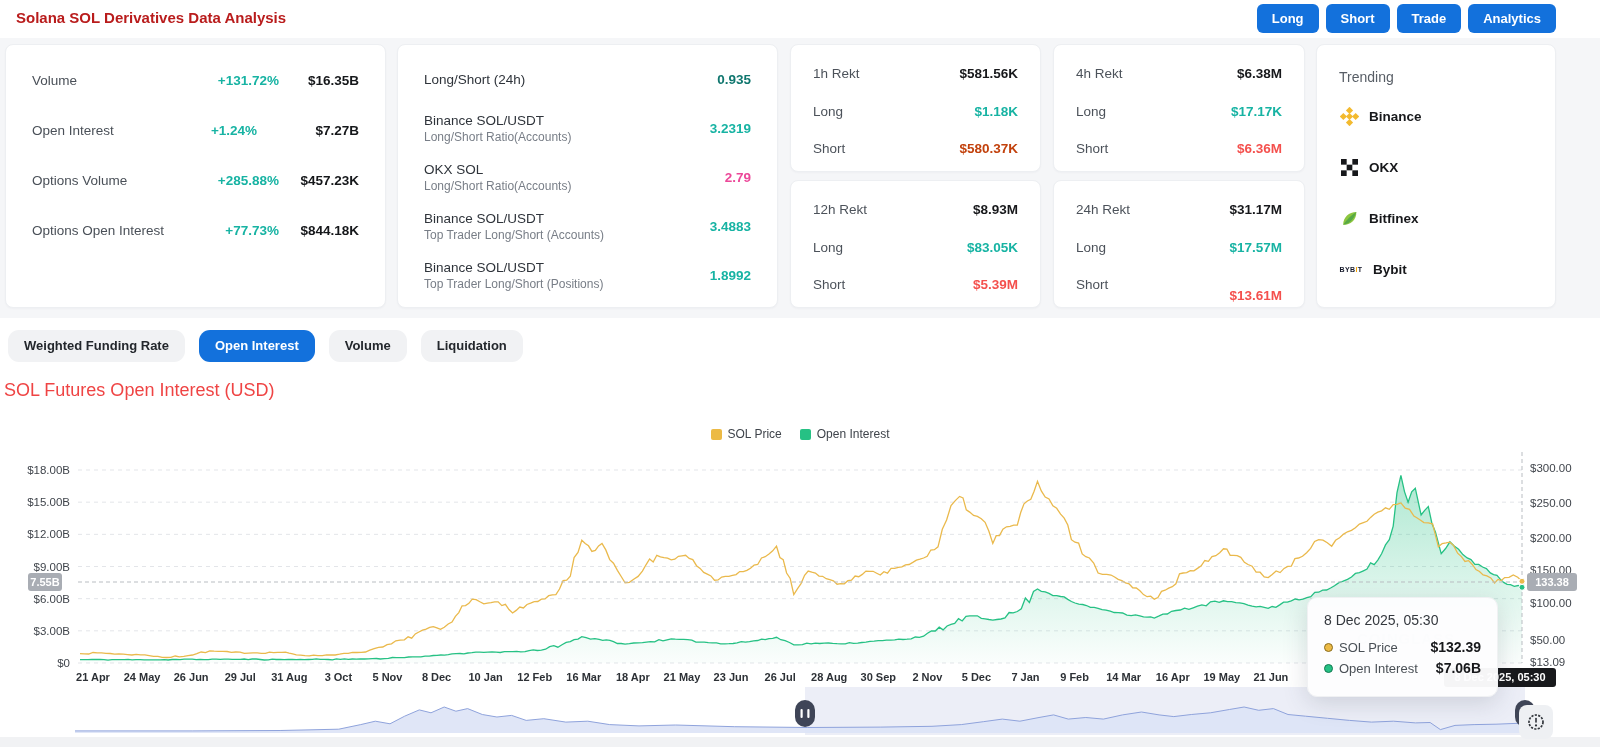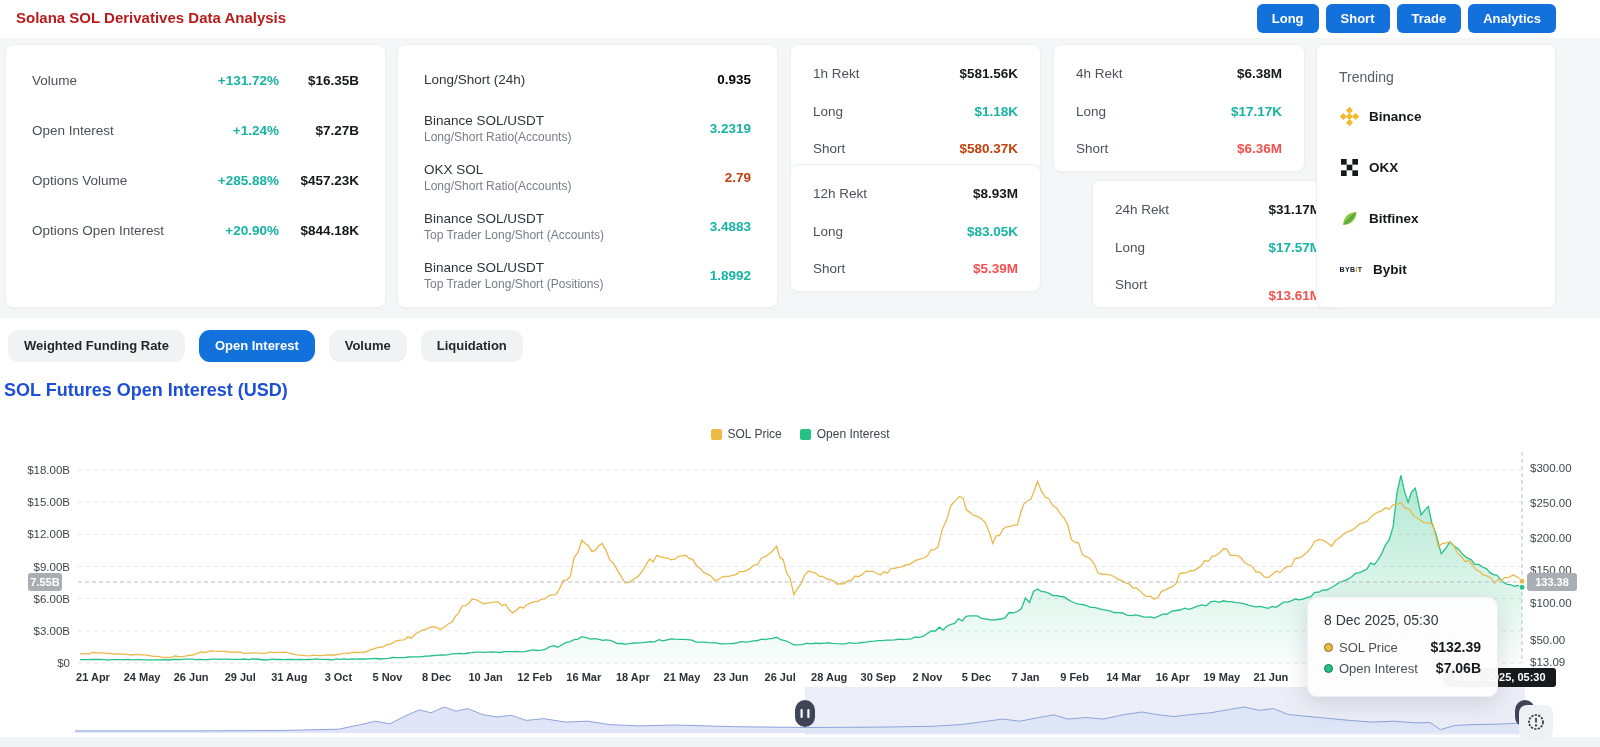--- a/index.html
+++ b/index.html
@@ -21,21 +21,21 @@
   .ratio-val{margin-left:auto;font-size:13.5px;font-weight:600}
   .rekt-row{display:flex;align-items:center;padding:0 22px;height:37.6px}
   .rekt-label{font-size:13.5px;color:#4c525a}
   .rekt-val{margin-left:auto;font-size:13.5px;font-weight:600}
   .trend-head{padding:24px 22px 6px 22px;font-size:14px;color:#585e66}
   .trend-item{display:flex;align-items:center;gap:10px;padding:0 22px;height:51px;cursor:pointer}
   .trend-name{font-size:13.5px;font-weight:700;color:#17181b}
   .tabs{position:absolute;left:8px;top:330px;display:flex;gap:14px;z-index:2}
   .tab{height:32px;line-height:32px;padding:0 16px;border-radius:11px;background:#f1f2f4;font-size:13px;font-weight:700;color:#23272c;cursor:pointer}
   .tab.active{background:#1371dc;color:#fff}
-  .section-title{position:absolute;left:4px;top:380px;font-size:18px;font-weight:700;color:#1d4ed8;z-index:2}
+  .section-title{position:absolute;left:4px;top:380px;font-size:18px;font-weight:400;color:#ef4444;z-index:2}
   .legend{position:absolute;left:0;top:427px;width:1600px;display:flex;justify-content:center;gap:18px;z-index:2}
   .legend-item{display:flex;align-items:center;gap:6px;cursor:pointer}
   .legend-swatch{width:11px;height:11px;border-radius:2px}
   .legend-label{font-size:12px;color:#3f444b}
   #chart-svg{position:absolute;left:0;top:0;z-index:1}
   .axis-badge{position:absolute;height:18px;line-height:18px;border-radius:3px;background:#a9adb4;color:#fff;font-size:11px;font-weight:600;text-align:center;z-index:4}
   .x-badge{position:absolute;left:1444px;top:668px;width:112px;height:19px;line-height:19px;border-radius:3px;background:#18191c;color:#fff;font-size:11px;font-weight:700;text-align:center;z-index:4}
   .watermark{position:absolute;left:1357px;top:630px;font-size:15px;font-weight:800;letter-spacing:1px;color:#c7cbd2;z-index:5}
   .tooltip{position:absolute;left:1307px;top:597px;width:191px;height:100px;border-radius:10px;background:rgba(253,253,254,.97);border:1px solid #f0f1f3;box-shadow:0 6px 24px rgba(60,70,90,.18);padding:14px 16px;box-sizing:border-box;z-index:6}
   .tt-title{font-size:14px;color:#34383e;margin-bottom:11px}
@@ -139,54 +139,54 @@
 <div class="band"></div>
 
 <div class="card" id="stats-card" style="left:5px;top:44px;width:381px;height:264px;padding-top:10px">
     <div class="stat-row">
       <span class="stat-label">Volume</span>
       <span class="stat-pct" style="color: rgb(23, 179, 163);">+131.72%</span>
       <span class="stat-val">$16.35B</span>
     </div>
     <div class="stat-row">
       <span class="stat-label">Open Interest</span>
-      <span class="stat-pct" style="color: rgb(23, 179, 163);">+1.24%</span>
+      <span class="stat-pct" style="color: rgb(23, 179, 163); text-align: center;">+1.24%</span>
       <span class="stat-val">$7.27B</span>
     </div>
     <div class="stat-row">
       <span class="stat-label">Options Volume</span>
       <span class="stat-pct" style="color: rgb(23, 179, 163);">+285.88%</span>
       <span class="stat-val">$457.23K</span>
     </div>
     <div class="stat-row">
       <span class="stat-label">Options Open Interest</span>
-      <span class="stat-pct" style="color: rgb(23, 179, 163);">+20.90%</span>
+      <span class="stat-pct" style="color: rgb(23, 179, 163);">+77.73%</span>
       <span class="stat-val">$844.18K</span>
     </div>
   </div>
 <div class="card" id="ratio-card" style="left:397px;top:44px;width:381px;height:264px;padding-top:10px">
     <div class="ratio-row">
       <div class="ratio-titles">
         <div class="ratio-title">Long/Short (24h)</div>
       </div>
-      <span class="ratio-val" style="color: #000000;">0.935</span>
+      <span class="ratio-val" style="color: #0f766e;">0.935</span>
     </div>
     <div class="ratio-row">
       <div class="ratio-titles">
         <div class="ratio-title">Binance SOL/USDT</div>
         <div class="ratio-sub">Long/Short Ratio(Accounts)</div>
       </div>
       <span class="ratio-val" style="color: rgb(23, 179, 163);">3.2319</span>
     </div>
     <div class="ratio-row">
       <div class="ratio-titles">
         <div class="ratio-title">OKX SOL</div>
         <div class="ratio-sub">Long/Short Ratio(Accounts)</div>
       </div>
-      <span class="ratio-val" style="color: #c2410c;">2.79</span>
+      <span class="ratio-val" style="color: #ec4899;">2.79</span>
     </div>
     <div class="ratio-row">
       <div class="ratio-titles">
         <div class="ratio-title">Binance SOL/USDT</div>
         <div class="ratio-sub">Top Trader Long/Short (Accounts)</div>
       </div>
       <span class="ratio-val" style="color: rgb(23, 179, 163);">3.4883</span>
     </div>
     <div class="ratio-row">
       <div class="ratio-titles">
@@ -217,35 +217,35 @@
     </div>
     <div class="rekt-row">
       <span class="rekt-label">Long</span>
       <span class="rekt-val" style="color: rgb(23, 179, 163);">$17.17K</span>
     </div>
     <div class="rekt-row">
       <span class="rekt-label">Short</span>
       <span class="rekt-val" style="color: rgb(244, 80, 77);">$6.36M</span>
     </div>
   </div>
-<div class="card rekt" id="rekt-2" style="left:790px;top:164px;width:251px;height:128px;padding-top:10px">
+<div class="card rekt" id="rekt-2" style="left:790px;top:180px;width:251px;height:128px;padding-top:10px">
     <div class="rekt-row">
       <span class="rekt-label">12h Rekt</span>
       <span class="rekt-val" style="color: rgb(23, 24, 27);">$8.93M</span>
     </div>
     <div class="rekt-row">
       <span class="rekt-label">Long</span>
       <span class="rekt-val" style="color: rgb(23, 179, 163);">$83.05K</span>
     </div>
     <div class="rekt-row">
       <span class="rekt-label">Short</span>
       <span class="rekt-val" style="color: rgb(244, 80, 77);">$5.39M</span>
     </div>
   </div>
-<div class="card rekt" id="rekt-3" style="left:1092px;top:180px;width:252px;height:128px;padding-top:10px">
+<div class="card rekt" id="rekt-3" style="left:1053px;top:180px;width:252px;height:128px;padding-top:10px">
     <div class="rekt-row">
       <span class="rekt-label">24h Rekt</span>
       <span class="rekt-val" style="color: rgb(23, 24, 27);">$31.17M</span>
     </div>
     <div class="rekt-row">
       <span class="rekt-label">Long</span>
       <span class="rekt-val" style="color: rgb(23, 179, 163);">$17.57M</span>
     </div>
     <div class="rekt-row">
       <span class="rekt-label">Short</span>

